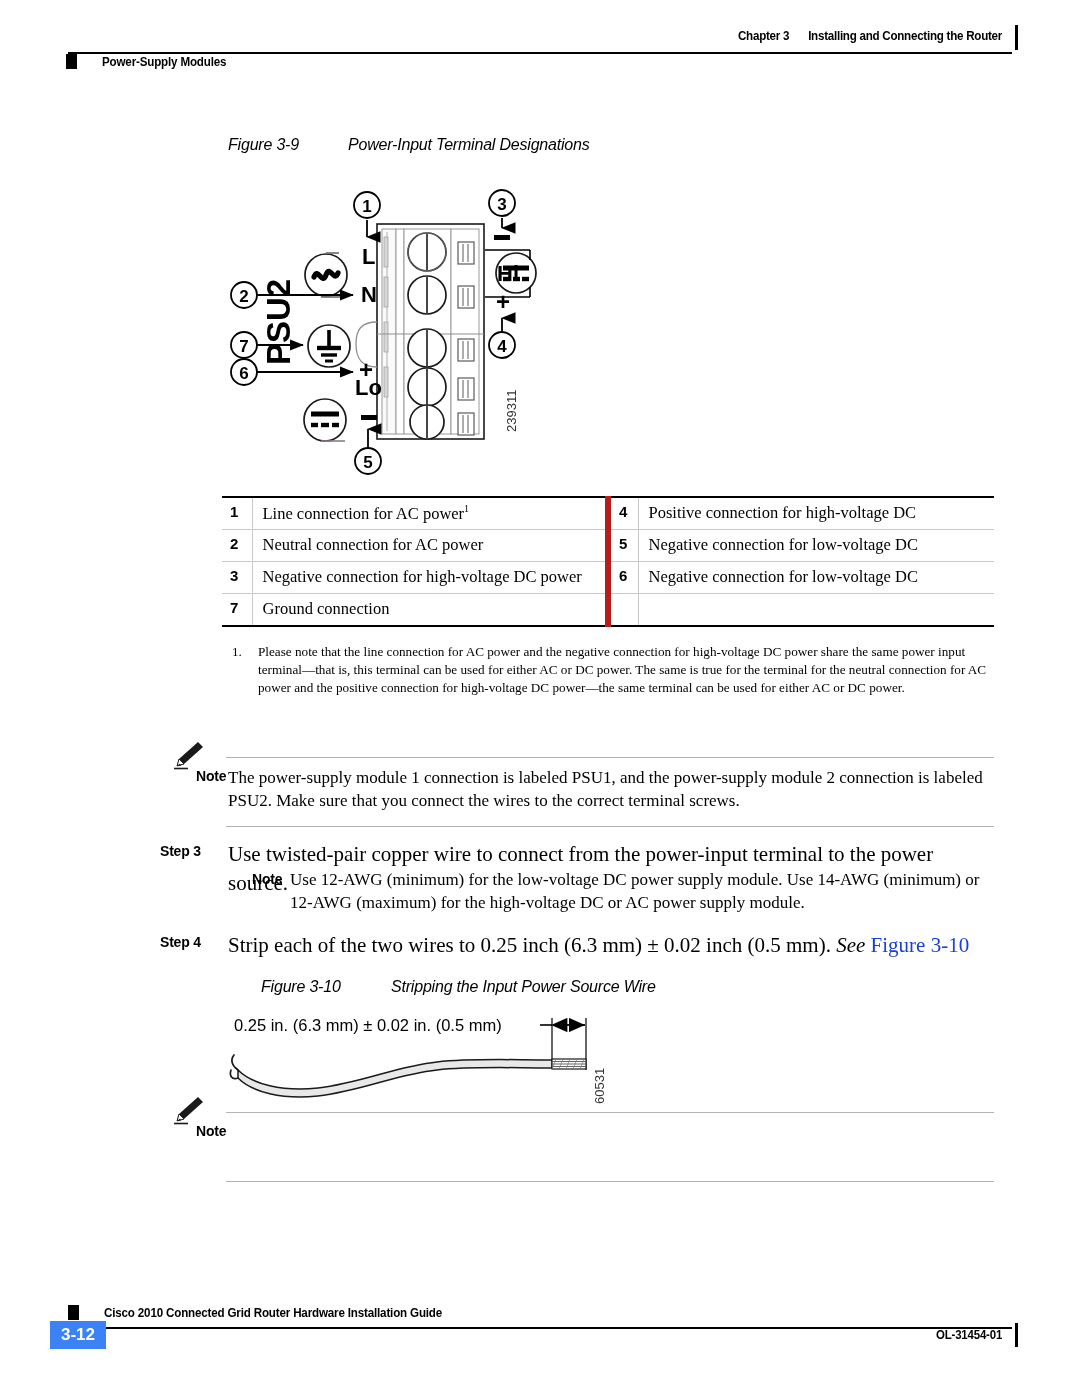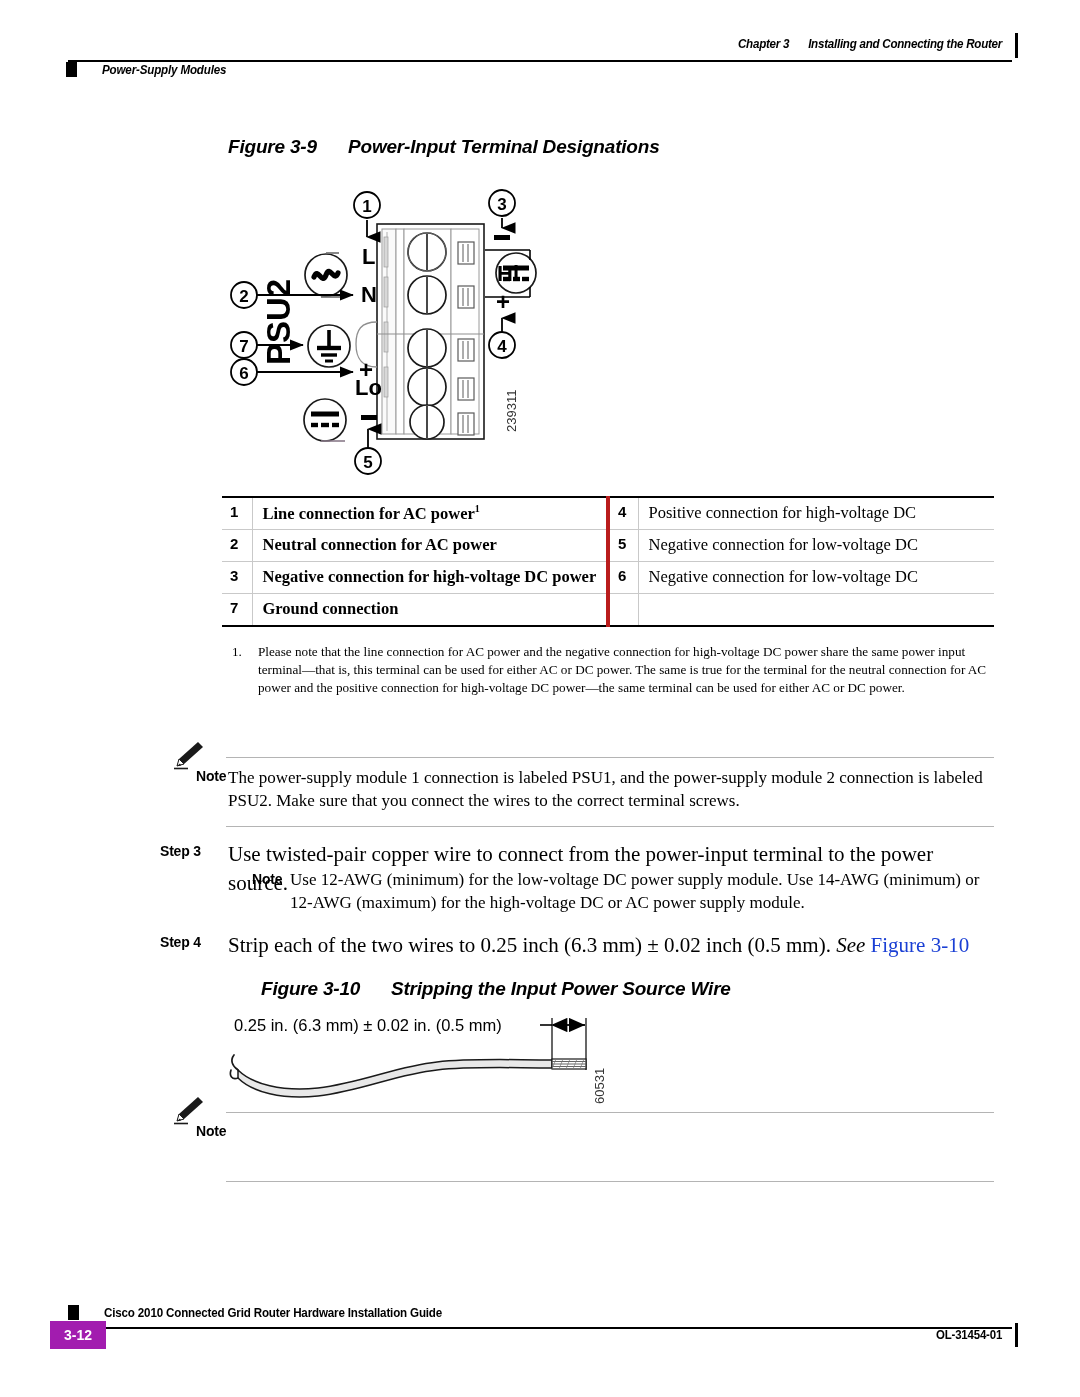--- a/index.html
+++ b/index.html
@@ -10,23 +10,22 @@
     background: #ffffff;
     font-family: "Liberation Serif", serif;
     color: #000000;
     position: relative;
     overflow: hidden;
   }
 
   
   .page-header {
     position: absolute;
-    top: 36px; left: 0; right: 0;
+    top: 28px; left: 0; right: 0;
     height: 56px;
-    font-style: italic;
   }
   .hdr-right {
     position: absolute;
     right: 78px;
     top: 0px;
     font-family: "Liberation Sans", sans-serif;
     font-weight: bold;
     font-size: 13.5px;
     letter-spacing: -0.3px;
     white-space: nowrap;
@@ -69,23 +68,23 @@
     letter-spacing: -0.2px;
     transform: scaleX(0.86);
     transform-origin: left center;
     white-space: nowrap;
   }
 
   
   .fig-caption {
     position: absolute;
     font-family: "Liberation Sans", sans-serif;
-    font-weight: bold;
+    font-weight: normal;
     font-style: italic;
-    font-size: 19px;
+    font-size: 16px;
     letter-spacing: -0.2px;
     white-space: nowrap;
   }
   .fig-caption .fignum { display: inline-block; }
   .fig-caption .figtitle { display: inline-block; }
 
   
   #fig39 {
     position: absolute;
     left: 225px;
@@ -115,21 +114,21 @@
   .legend-table td.numcell {
     width: 30px;
     font-family: "Liberation Sans", sans-serif;
     font-weight: bold;
     font-size: 15px;
     text-align: left;
     padding-left: 8px;
     border-right: 1px solid #c9c9c9;
   }
   .legend-table td.txtcell { padding-left: 10px; }
-  .legend-table td.txtcell.left { width: 356px; border-right: 4px solid #b91c1c; font-weight: bold; }
+  .legend-table td.txtcell.left { width: 356px; border-right: 6px solid #b91c1c; }
   .legend-table tr.first td { border-top: 2.2px solid #000; }
   .legend-table tr.last td { border-bottom: 2.2px solid #000; }
   .legend-table sup { font-size: 10px; vertical-align: super; }
 
   
   .footnote {
     position: absolute;
     left: 232px;
     top: 643px;
     width: 766px;
@@ -220,25 +219,25 @@
     top: 50px;
     height: 1.6px;
     background: #000;
   }
   .ftr-pagebox {
     position: absolute;
     left: 50px;
     top: 44px;
     width: 56px;
     height: 28px;
-    background: #a21caf;
+    background: #3b82f6;
     color: #fff;
     font-family: "Liberation Sans", sans-serif;
     font-weight: bold;
-    font-size: 14px;
+    font-size: 17px;
     display: flex;
     align-items: center;
     justify-content: center;
   }
   .ftr-doc {
     position: absolute;
     right: 78px;
     top: 50px;
     font-family: "Liberation Sans", sans-serif;
     font-weight: bold;

